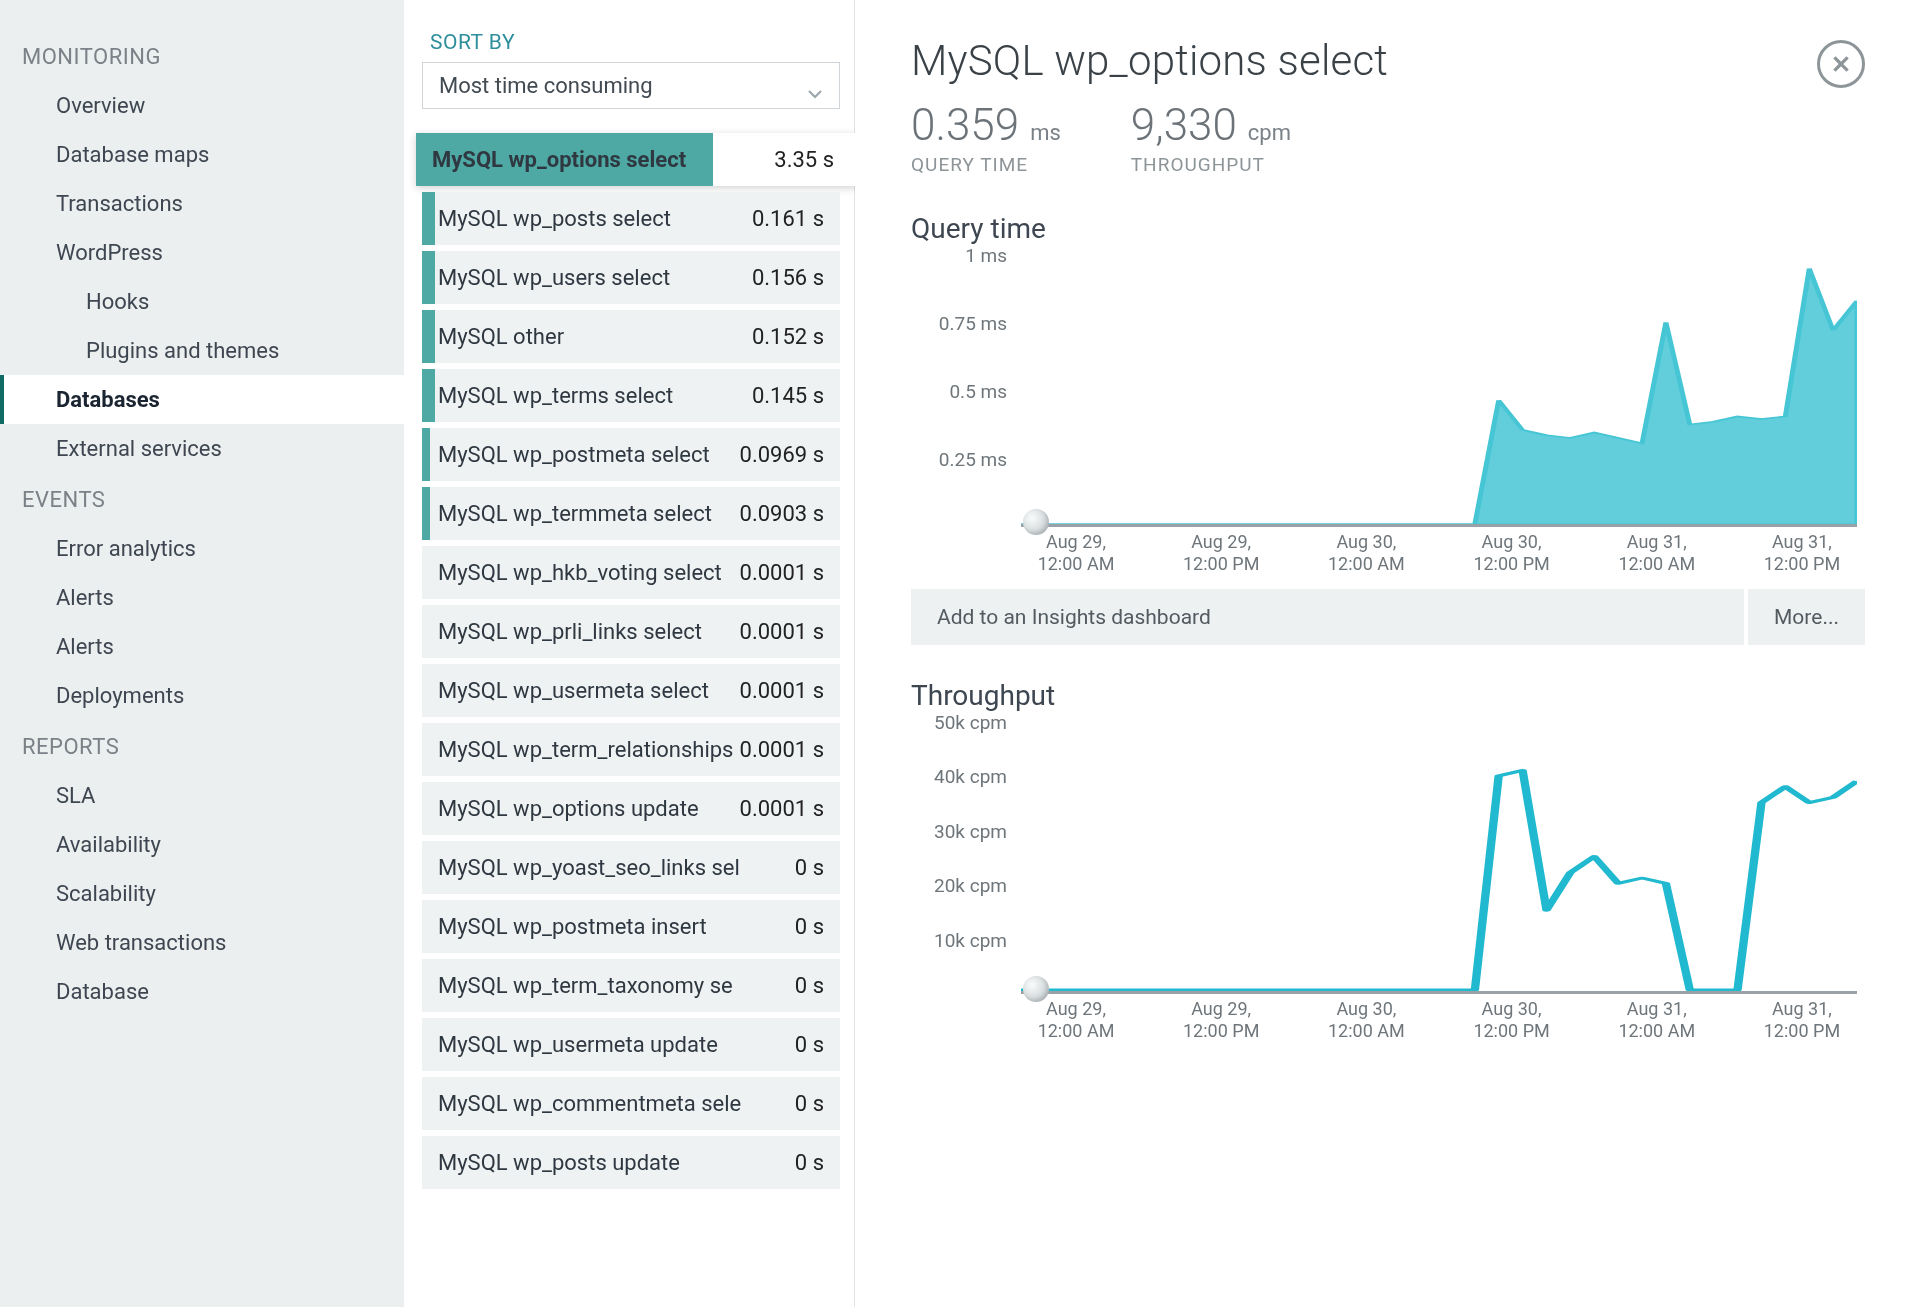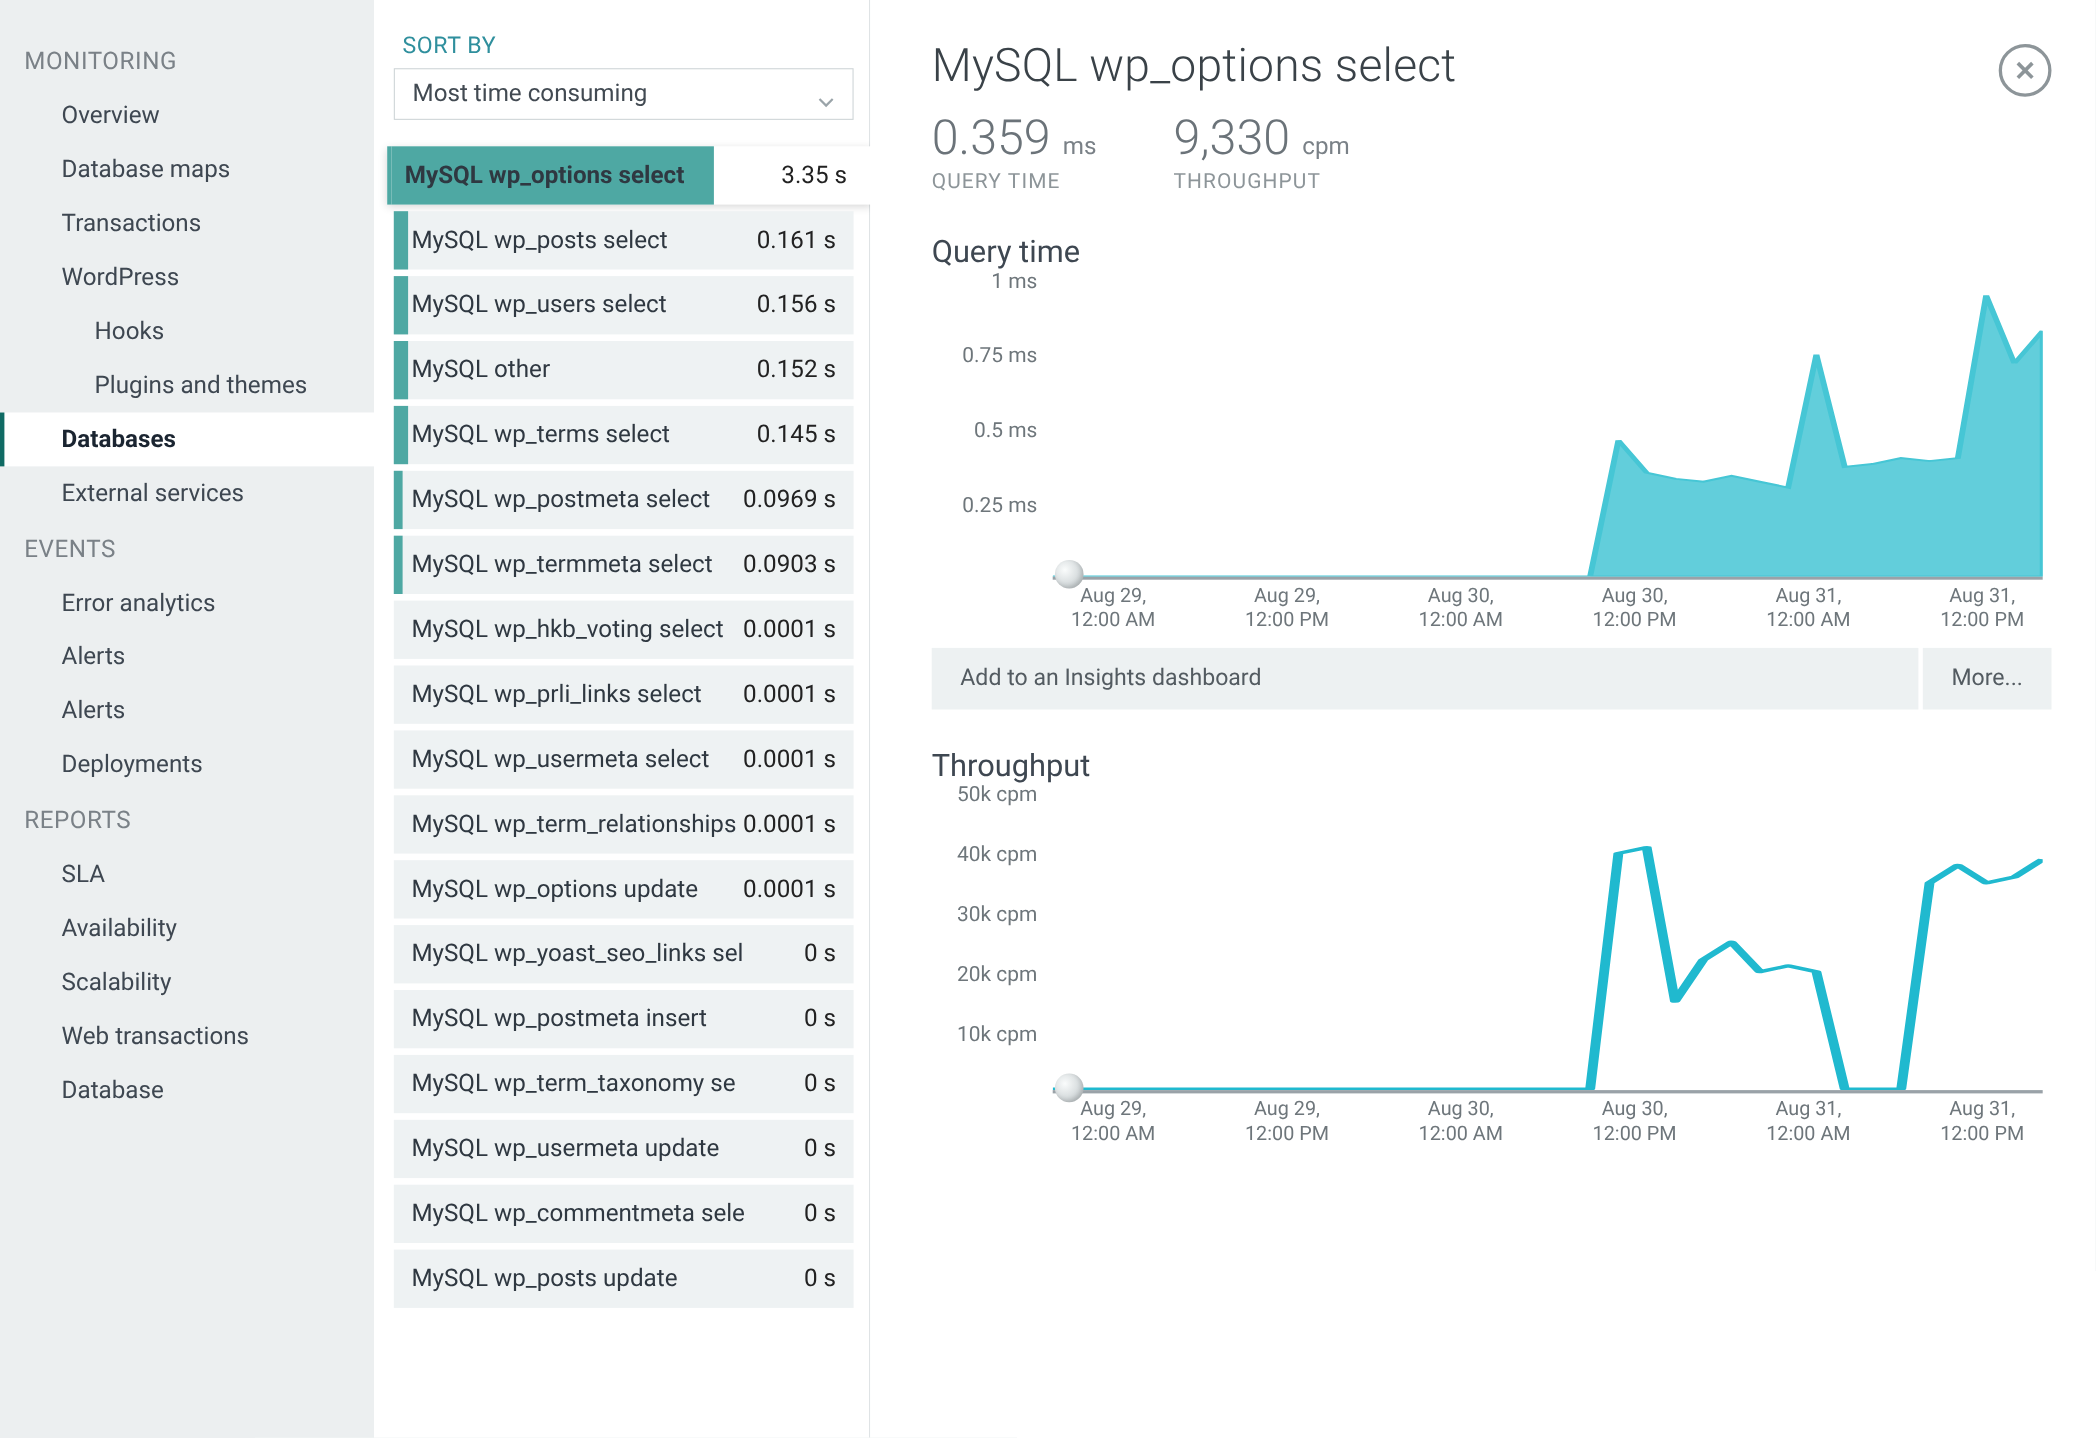--- a/index.html
+++ b/index.html
@@ -9,21 +9,21 @@
     background: #eceff0;
     color: #39393b;
     font-size: 20px;
     width: 1905px;
     height: 1307px;
     overflow: hidden;
     display: flex;
   }
   
   .sidebar {
-    width: 340px;
+    width: 404px;
     background: #eceff0;
     padding-top: 30px;
     flex-shrink: 0;
   }
   .side-group-title {
     color: #7a8187;
     font-size: 22px;
     font-weight: 400;
     letter-spacing: 0.5px;
     padding: 14px 22px 12px 22px;

